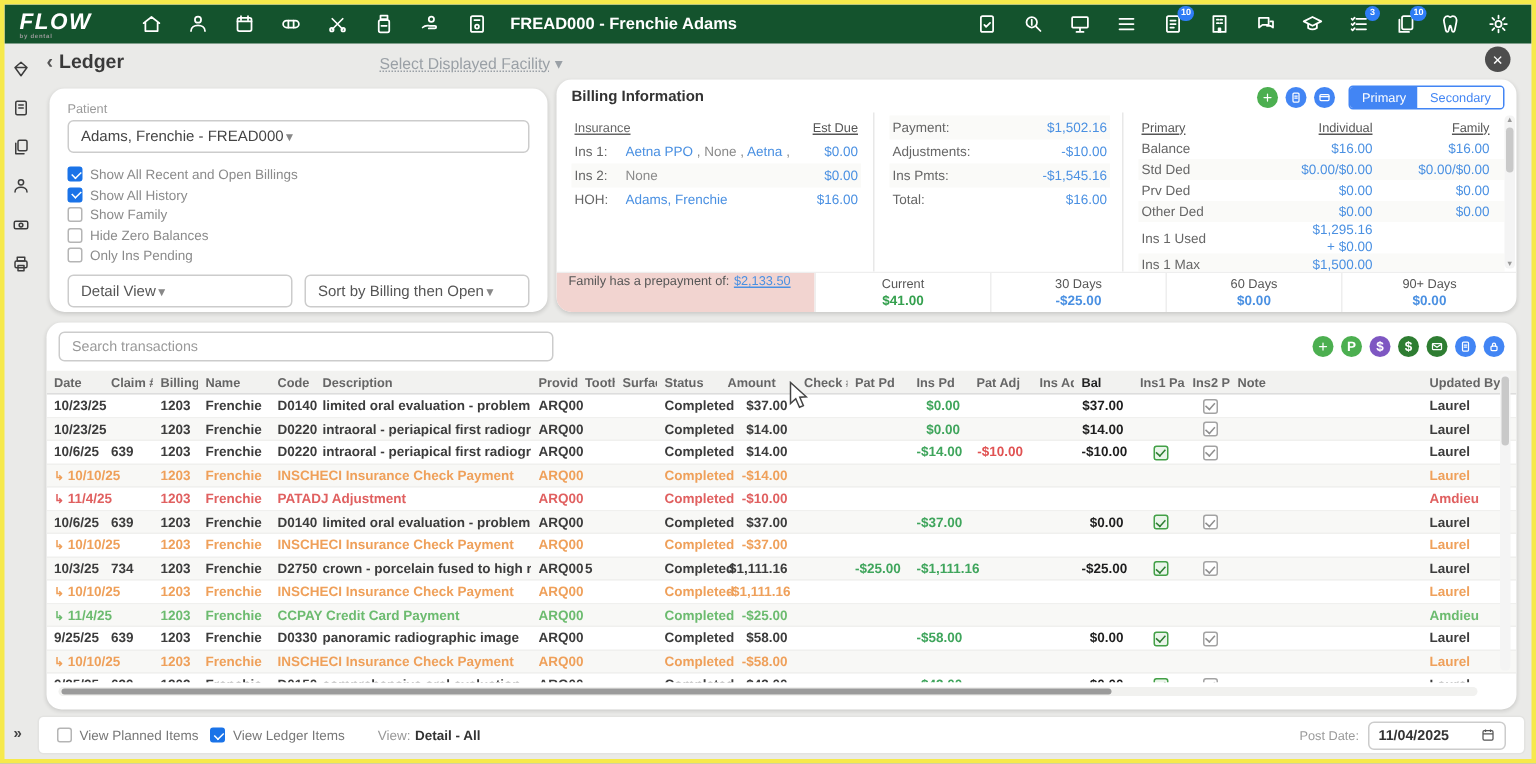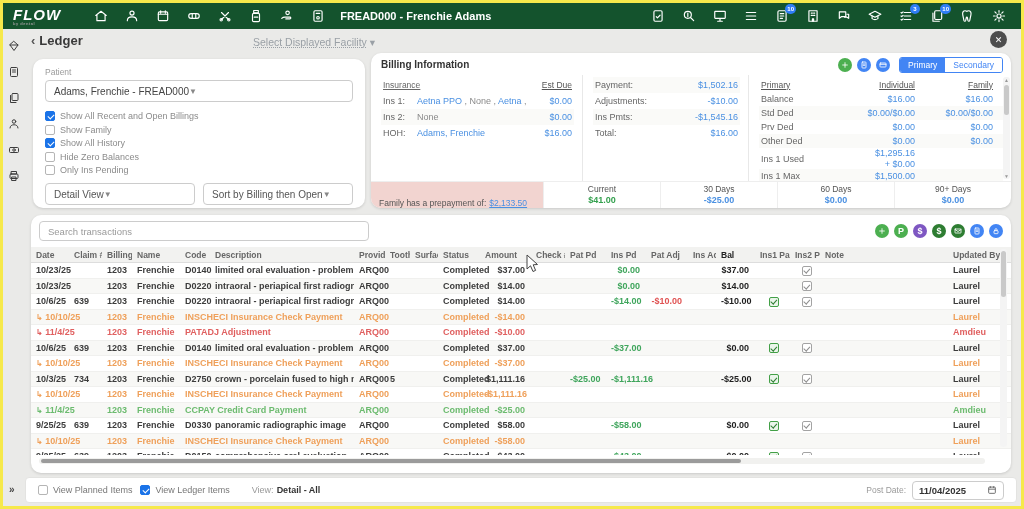--- a/index.html
+++ b/index.html
@@ -73,21 +73,21 @@
   .pt-row{height:14px;padding-right:10px}
   .pt-row .lab{width:70px;color:#666}
   .pt-row .c1{flex:1;text-align:right;color:#4a90e2}
   .pt-row .c2{width:78px;text-align:right;color:#4a90e2}
   .pt-row.tall{height:21px}
   .pt-row .two{line-height:1.15}
   .vscroll{position:absolute;width:7px;background:#f4f4f4;border-radius:3px}
   .vthumb{position:absolute;left:1px;width:5px;background:#c9c9c9;border-radius:3px}
   .varrow{position:absolute;left:0;width:7px;font-size:5px;color:#999;text-align:center;line-height:6px}
   .bp-bottom{position:absolute;left:0;bottom:0;right:0;height:27px;border-top:1px solid #eee;display:flex;border-radius:0 0 10px 10px;overflow:hidden}
-  .prepay{width:172px;background:#f2d4d0;display:flex;align-items:flex-end;padding:0 8px;font-size:8.5px;color:#555;white-space:nowrap}
+  .prepay{width:172px;background:#f2d4d0;display:flex;align-items:flex-start;padding:0 8px;font-size:8.5px;color:#555;white-space:nowrap}
   .prepay .lnk{text-decoration:underline;margin-left:3px}
   .aging{flex:1;display:flex}
   .bucket{flex:1;border-left:1px solid #eee;display:flex;flex-direction:column;align-items:center;justify-content:center;line-height:1.25}
   .bucket .blab{font-size:8.5px;color:#555}
   .bucket .bval{font-size:9px;font-weight:bold}
   .bval.green{color:#34a04e}.bval.blue{color:#4a90e2}
 
   
   .tx-panel{left:28px;top:212px;width:980px;height:258px;overflow:hidden}
   .tx-top{position:absolute;left:8px;top:6px;right:8px;height:20px;display:flex;align-items:center}
@@ -324,26 +324,26 @@
     <div class="sel">
       <span>Adams, Frenchie - FREAD000</span>
       <span class="caret">▼</span>
     </div>
     <div class="cb-list" id="filter-checkboxes">
         <span class="cb-row">
           <span class="cb checked"></span>
           <span>Show All Recent and Open Billings</span>
         </span>
         <span class="cb-row">
+          <span class="cb checked"></span>
+          <span>Show All History</span>
+        </span>
+        <span class="cb-row">
           <span class="cb"></span>
           <span>Show Family</span>
-        </span>
-        <span class="cb-row">
-          <span class="cb checked"></span>
-          <span>Show All History</span>
         </span>
         <span class="cb-row">
           <span class="cb"></span>
           <span>Hide Zero Balances</span>
         </span>
         <span class="cb-row">
           <span class="cb"></span>
           <span>Only Ins Pending</span>
         </span>
       </div>

